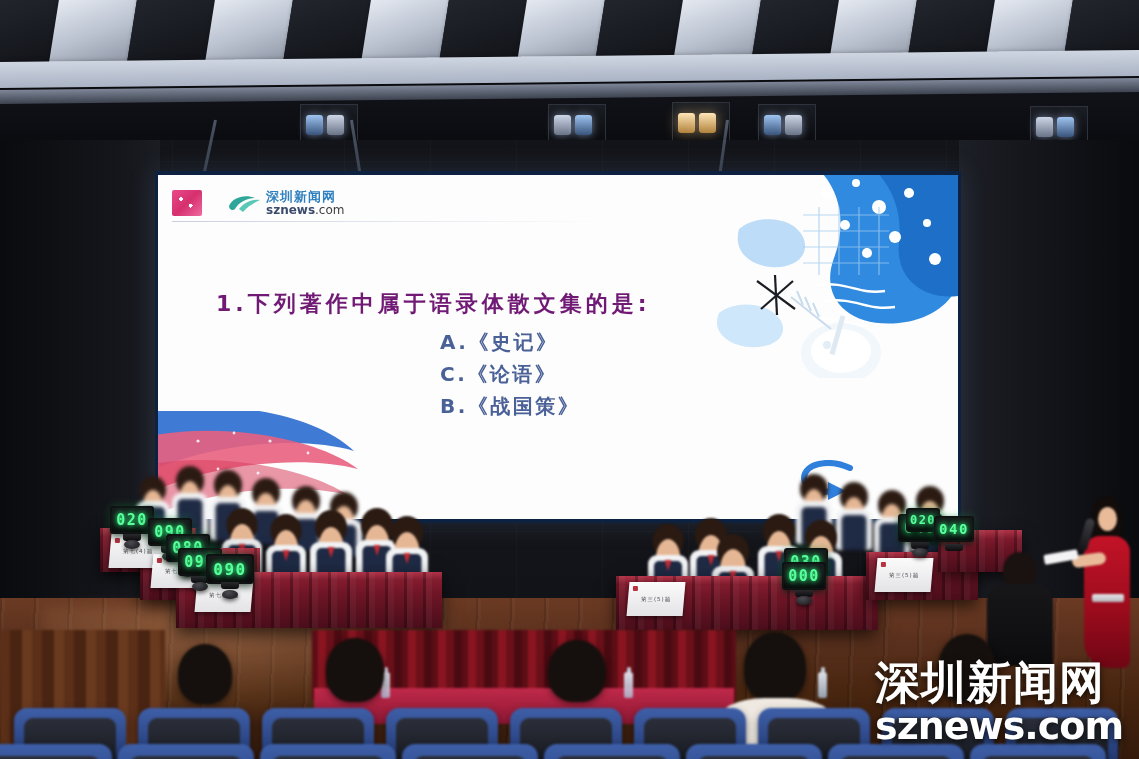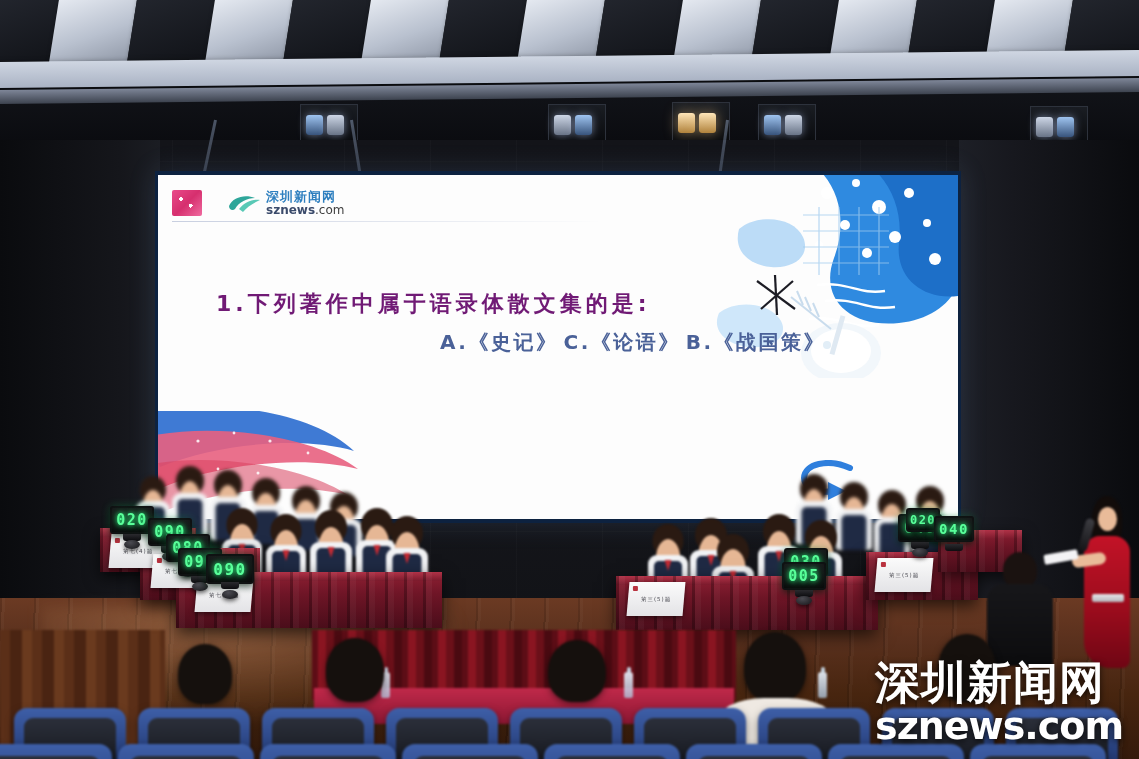--- a/index.html
+++ b/index.html
@@ -142,21 +142,21 @@
   
   .q-text {
     position:absolute; left:58px; top:78px;
     font-size:22px; font-weight:700; color:#701a75;
     letter-spacing:4px; white-space:nowrap;
     font-family:"DejaVu Sans","Liberation Sans",sans-serif;
     margin-top:36px;
   }
   .opts {
     position:absolute; left:282px; top:154px;
-    display:flex; flex-direction:row; gap:5px;
+    display:flex; flex-direction:column; gap:5px;
   }
   .opt {
     font-size:20px; font-weight:700; color:#4a6198;
     letter-spacing:2.5px; white-space:nowrap;
   }
 
   
   .floor {
     position:absolute; left:0; top:598px; width:1139px; height:161px;
     background:linear-gradient(180deg,#6b3a23 0%,#59301d 28%,#47250f 60%,#341a0b 100%);
@@ -761,21 +761,21 @@
 
   <div class="buzzer" style="left:784px;top:548px;">
     <div class="led-box">
         <span class="led-digits">030</span>
       </div>
     <div class="led-stand"></div>
       <div class="buzz-btn"></div>
   </div>
   <div class="buzzer" style="left:782px;top:562px;">
     <div class="led-box">
-        <span class="led-digits">005</span>
+        <span class="led-digits">000</span>
       </div>
     <div class="led-stand"></div>
       <div class="buzz-btn"></div>
   </div>
   <div class="buzzer" style="left:898px;top:514px;">
     <div class="led-box">
         <span class="led-digits">040</span>
       </div>
     <div class="led-stand"></div>
       <div class="buzz-btn"></div>

